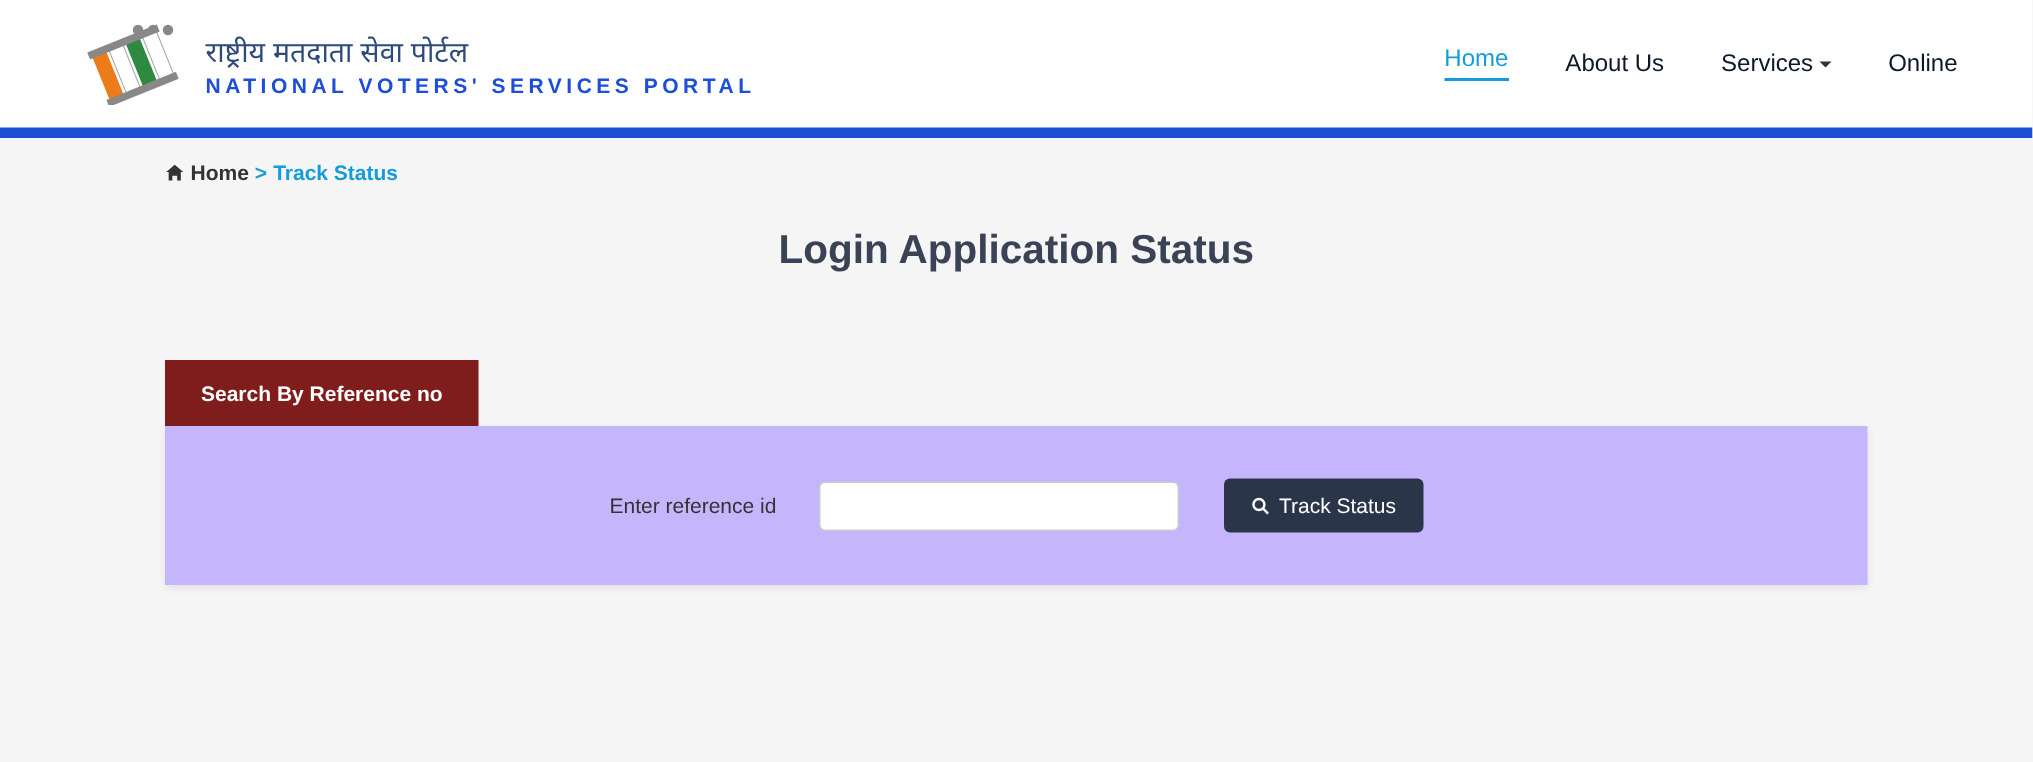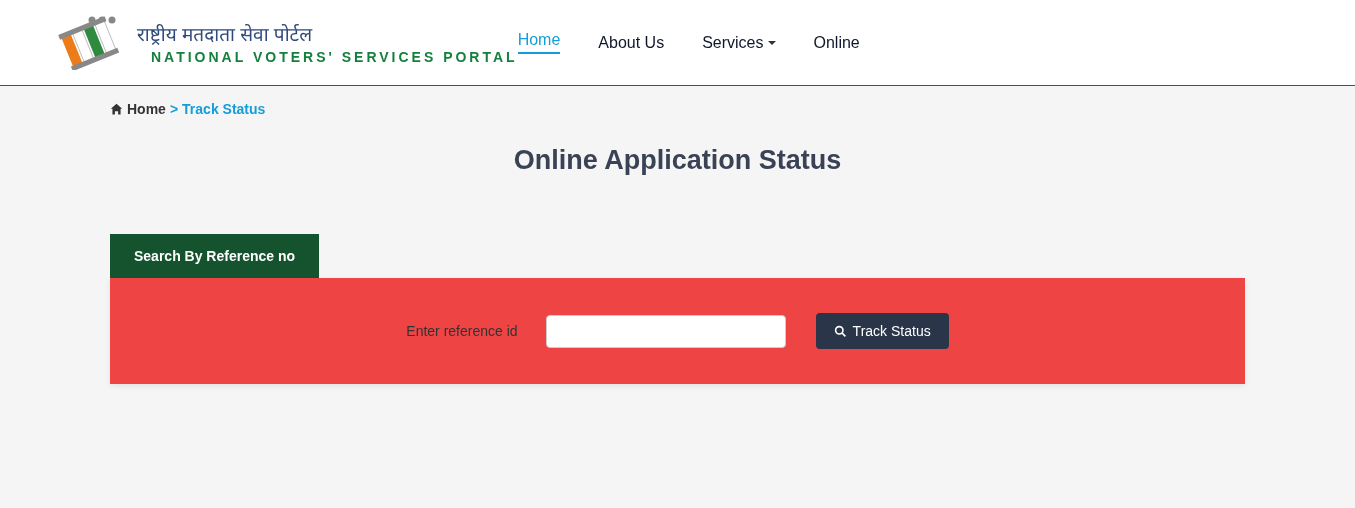--- a/index.html
+++ b/index.html
@@ -11,23 +11,23 @@
       font-family: Arial, Helvetica, sans-serif;
       background: #f5f5f5;
       width: 1355px;
       height: 508px;
       overflow: hidden;
     }
     .header {
       background: #fff;
       display: flex;
       align-items: center;
-      justify-content: flex-start;
+      justify-content: space-between;
       padding: 15px 50px;
-      border-bottom: 1px solid #1d4ed8;
+      border-bottom: 7px solid #1d4ed8;
     }
     .logo-section {
       display: flex;
       align-items: center;
       gap: 12px;
     }
     .logo-icon {
       width: 75px;
       height: 55px;
     }
@@ -35,25 +35,24 @@
       display: flex;
       flex-direction: column;
     }
     .logo-hindi {
       font-size: 19px;
       color: #2e4a7a;
       font-weight: 500;
     }
     .logo-english {
       font-size: 14px;
-      color: #15803d;
+      color: #1d4ed8;
       letter-spacing: 3px;
       font-weight: 600;
       margin-top: 2px;
-      margin-left: 14px;
     }
     .nav {
       display: flex;
       gap: 38px;
       align-items: center;
     }
     .nav-item {
       font-size: 16px;
       color: #0f172a;
       cursor: pointer;
@@ -103,29 +102,29 @@
       color: #3a4256;
       font-weight: 700;
       margin-top: 28px;
       font-family: 'Segoe UI', Arial, sans-serif;
     }
     .tabs {
       margin-top: 58px;
     }
     .tab {
       display: inline-block;
-      background: #14532d;
+      background: #7f1d1d;
       color: #fff;
       padding: 14px 24px;
       font-size: 14px;
       font-weight: 600;
       cursor: pointer;
     }
     .panel {
-      background: #ef4444;
+      background: #c4b5fd;
       padding: 35px 30px;
       box-shadow: 0 2px 6px rgba(0,0,0,0.08);
     }
     .form-row {
       display: flex;
       align-items: center;
       justify-content: center;
       gap: 28px;
     }
     .form-label {
@@ -204,21 +203,21 @@
     <span class="home-link">
       <svg class="home-icon-svg" viewBox="0 0 16 16" fill="#333">
         <path d="M8 1 L1 7 L3 7 L3 14 L6 14 L6 10 L10 10 L10 14 L13 14 L13 7 L15 7 Z"></path>
       </svg>
       <span>Home</span>
     </span>
     <span class="separator">&gt;</span>
     <span class="current">Track Status</span>
   </div>
 
-  <h1 class="page-title">Online Application Status</h1>
+  <h1 class="page-title">Login Application Status</h1>
 
   <div class="tabs">
     <div class="tab">Search By Reference no</div>
     <div class="panel">
       <div class="form-row">
         <label class="form-label">Enter reference id</label>
         <input type="text" class="form-input" value="" style="">
         <button class="track-button">
           <svg class="search-icon-svg" viewBox="0 0 16 16" fill="none" stroke="#fff" stroke-width="2">
             <circle cx="6.5" cy="6.5" r="4.5"></circle>

